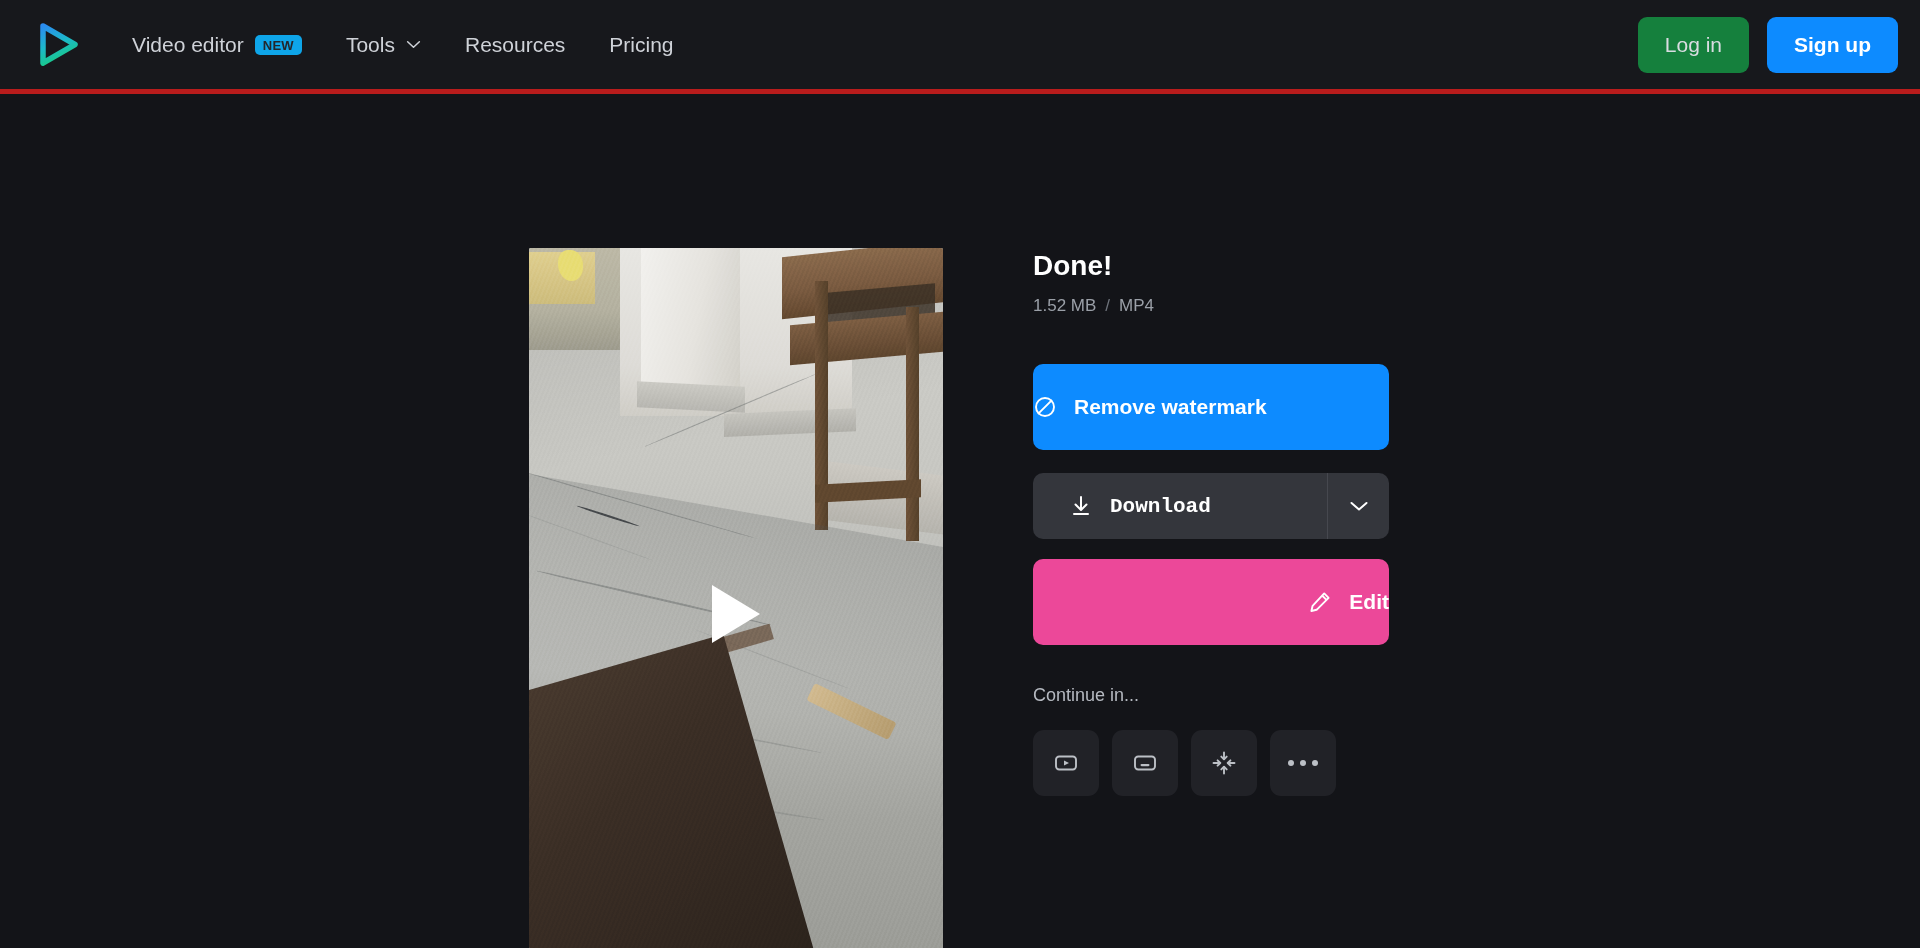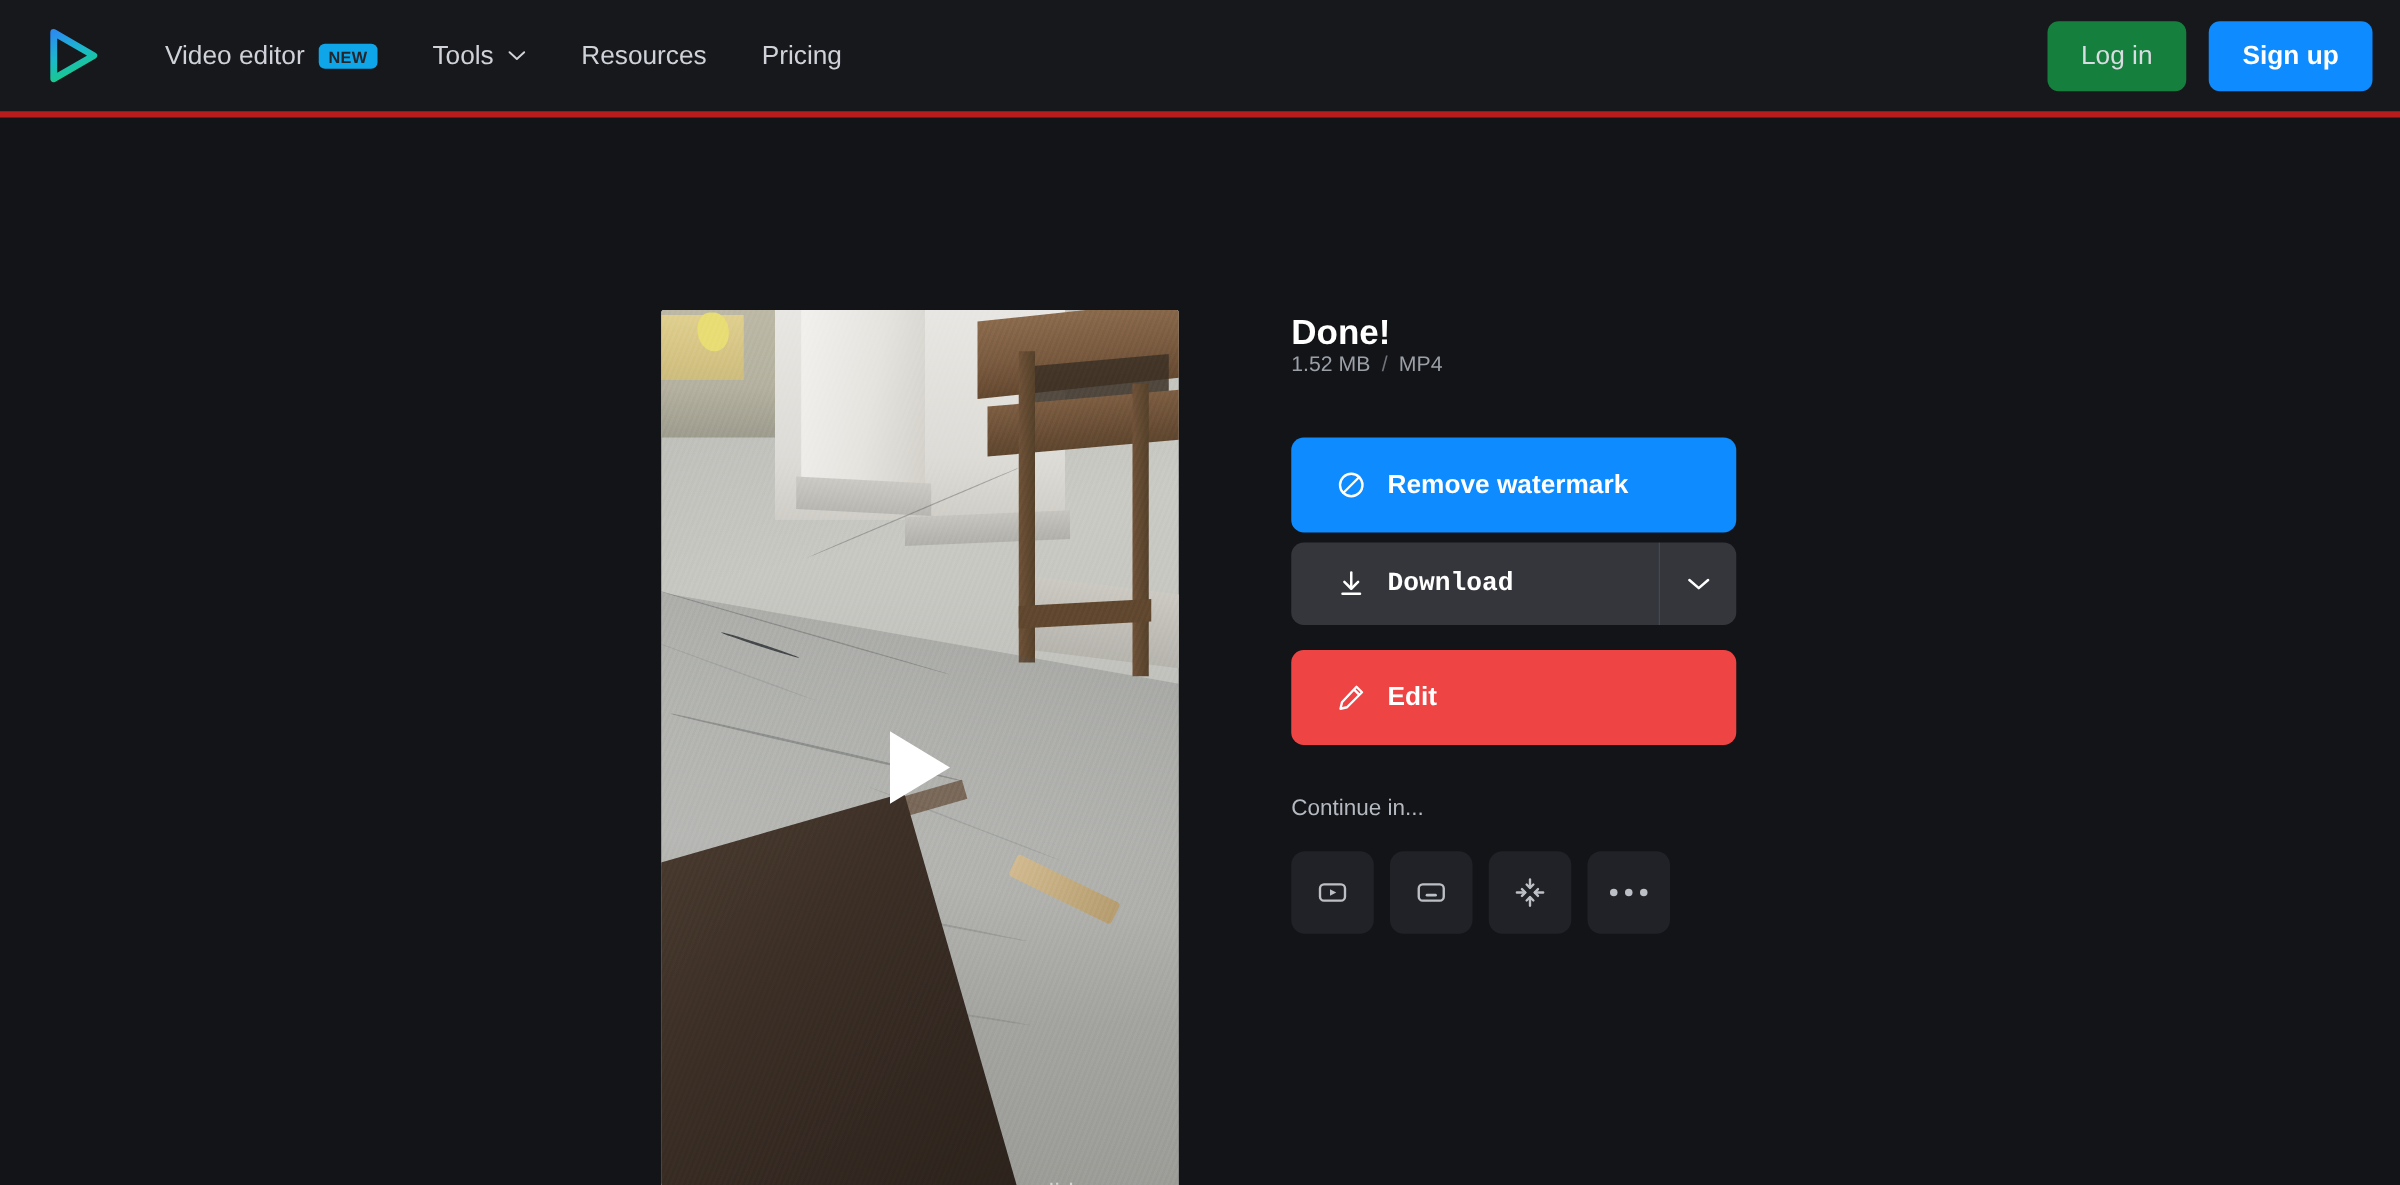--- a/index.html
+++ b/index.html
@@ -313,53 +313,52 @@
   }
 
   
   .panel { width: 360px; padding-top: 4px; }
 
   .panel-title {
     color: #ffffff;
     font-size: 28px;
     font-weight: bold;
     line-height: 1;
-    margin-bottom: 2px;
+    margin-bottom: 16px;
   }
 
   .meta {
     display: flex;
     align-items: center;
     gap: 9px;
     color: #9ba0a8;
     font-size: 17px;
     margin-bottom: 48px;
   }
   .meta .sep { color: #6e737b; }
 
   .action {
     width: 356px;
-    height: 76px;
+    height: 86px;
     border-radius: 10px;
     display: flex;
     align-items: center;
     gap: 17px;
-    padding-left: 36px;
     border: none;
     cursor: pointer;
     font-family: inherit;
     font-size: 21px;
     font-weight: bold;
-    margin-bottom: 8px;
+    margin-bottom: 23px;
     color: #ffffff;
   }
 
   .action.primary { background: #0d8bff; }
 
-  .action.secondary { background: #ef4444; }
+  .action.secondary { background: #ec4899; justify-content: flex-end; }
 
   .download-wrap {
     position: relative;
     width: 356px;
     height: 66px;
     margin-bottom: 20px;
     display: flex;
     background: #34363c;
     border-radius: 10px;
     overflow: hidden;

